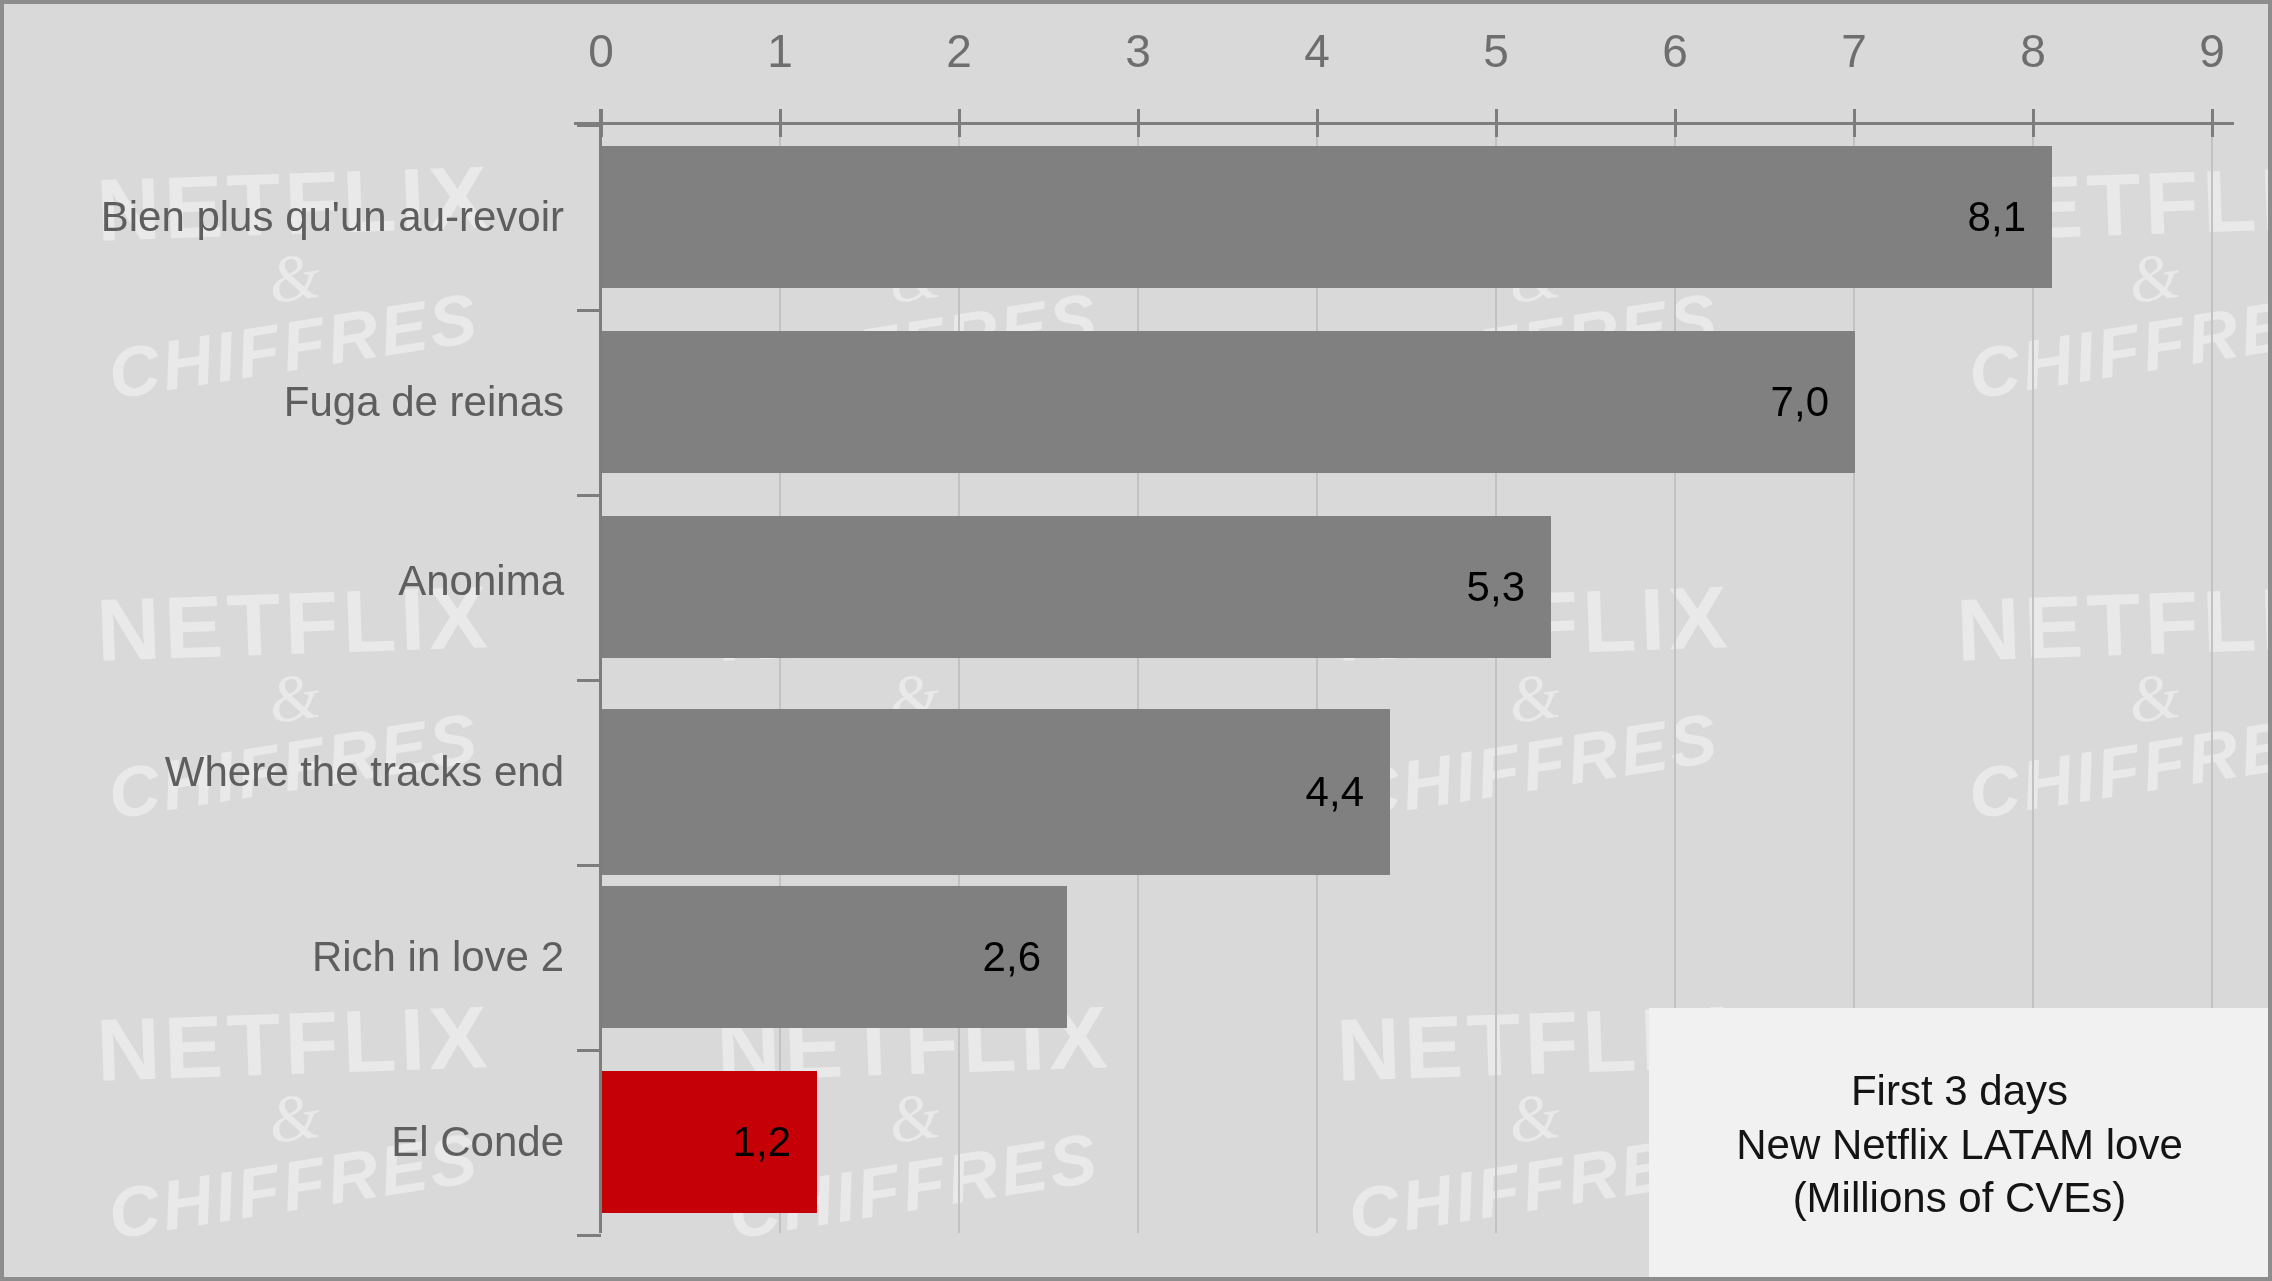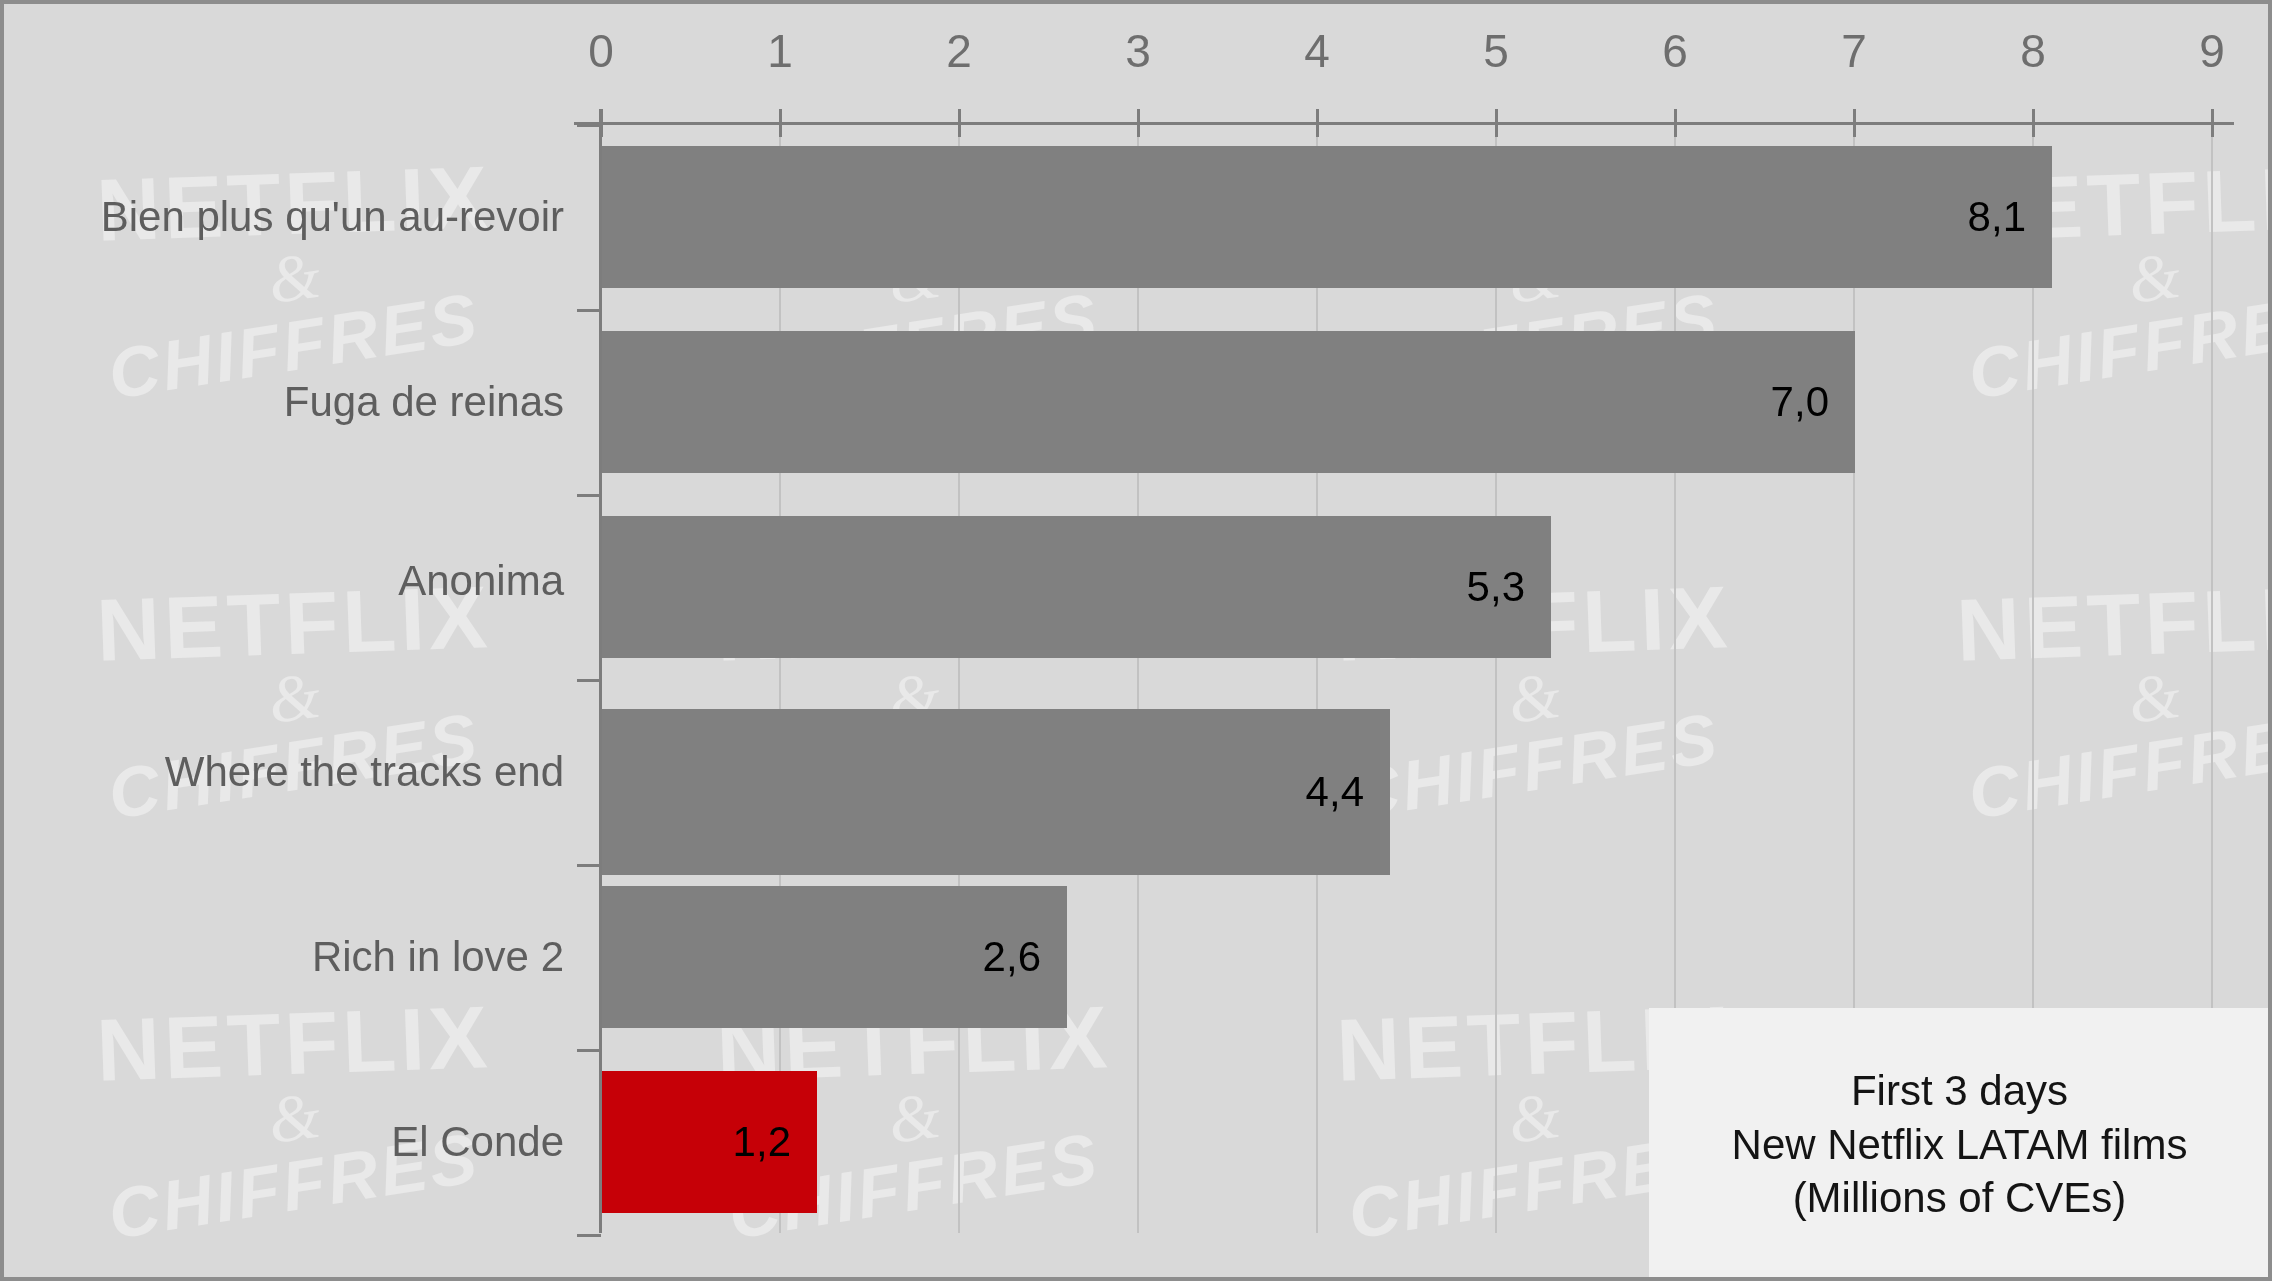--- a/index.html
+++ b/index.html
@@ -330,17 +330,17 @@
         <div class="cat-label" style="top: 398px;">Fuga de reinas</div>
         <div class="cat-label" style="top: 577px;">Anonima</div>
         <div class="cat-label" style="top: 768px;">Where the tracks end</div>
         <div class="cat-label" style="top: 953px;">Rich in love 2</div>
         <div class="cat-label" style="top: 1138px;">El Conde</div>
       </div>
   </div>
 
   <div class="legend-box">
     <div class="legend-line">First 3 days</div>
-    <div class="legend-line">New Netflix LATAM films</div>
+    <div class="legend-line">New Netflix LATAM love</div>
     <div class="legend-line">(Millions of CVEs)</div>
   </div>
 
 </div>
 
 </body></html>

